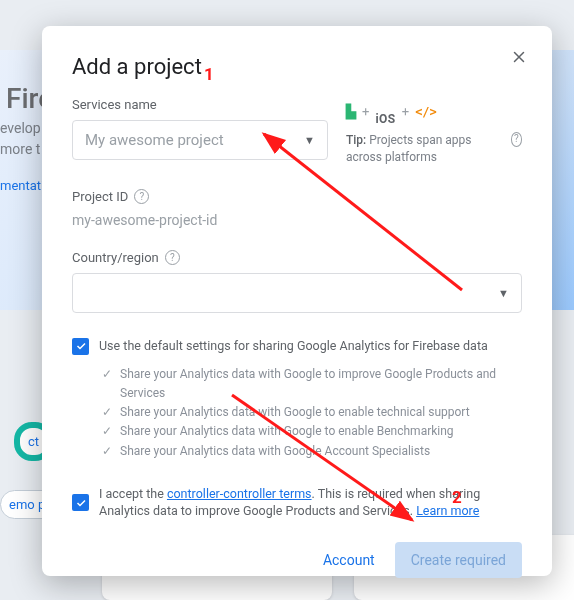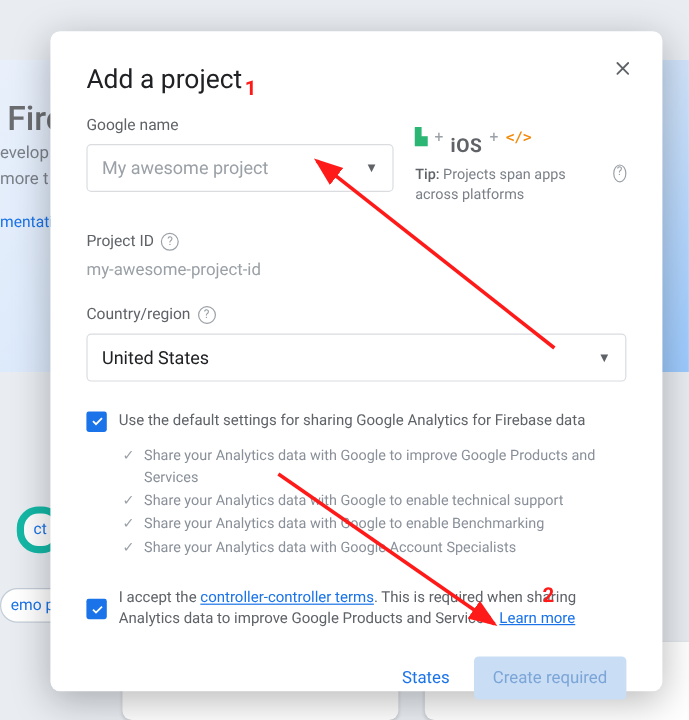--- a/index.html
+++ b/index.html
@@ -22,21 +22,21 @@
   .col-left { flex:1; }
   .col-right { width:176px; font-size:12px; color:#7b8088; }
   .label { font-size:13px; color:#5f6368; margin-bottom:8px; display:flex; align-items:center; gap:6px;}
   .help { width:15px; height:15px; border:1.2px solid #9aa0a6; border-radius:50%; font-size:10px; color:#9aa0a6; display:inline-flex; align-items:center; justify-content:center; }
   .input { position:relative; border:1px solid #dadce0; border-radius:4px; height:40px; display:flex; align-items:center; padding:0 12px; color:#9aa0a6; font-size:15px; }
   .input .caret { position:absolute; right:12px; top:50%; transform:translateY(-50%); color:#5f6368; font-size:11px;}
   .static-val { font-size:14px; color:#9aa0a6; margin-top:6px; }
   .section { margin-top:22px; }
   .platform-icons { display:flex; align-items:center; gap:6px; font-size:13px; margin-bottom:6px;}
   .pi-a { color:#2bb673; font-weight:700; }
-  .pi-b { color:#5f6368; font-weight:700; letter-spacing:.5px; font-size:16px;margin-top:15px;}
+  .pi-b { color:#5f6368; font-weight:700; letter-spacing:.5px; font-size:12px;margin-top:15px;}
   .pi-c { color:#f28b0c; font-family:monospace; font-size:12px; font-weight:700;}
   .plus { color:#9aa0a6; }
   .tip { font-size:12px; color:#7b8088; line-height:1.45; display:flex; align-items:flex-start; gap:5px; }
   .tip b { color:#5f6368; font-weight:500; }
   .chk-row { display:flex; align-items:center; gap:10px; margin-top:24px; }
   .chk { width:17px; height:17px; border-radius:2px; background:#1a73e8; display:flex; align-items:center; justify-content:center; flex-shrink:0; margin-top:1px;}
   .chk svg { width:12px; height:12px; }
   .chk-text { font-size:12.5px; color:#5f6368; line-height:1.4; }
   .bullets { margin:10px 0 0 30px; }
   .bullet { display:flex; gap:8px; font-size:12px; color:#8a9099; line-height:1.6; }
@@ -73,21 +73,21 @@
 <div class="modal">
   <div class="close">
     <svg viewBox="0 0 24 24" width="18" height="18">
         <path d="M6 6l12 12M18 6L6 18" stroke="#5f6368" stroke-width="2" stroke-linecap="round"></path>
       </svg>
   </div>
   <div class="title">Add a project</div>
 
   <div class="row1">
     <div class="col-left">
-      <div class="label">Google name</div>
+      <div class="label">Services name</div>
       <div class="input">
         <span>My awesome project</span>
         <span class="caret">▼</span>
       </div>
     </div>
     <div class="col-right">
       <div class="platform-icons">
         <span class="pi-a">▙</span>
         <span class="plus">+</span>
         <span class="pi-b">iOS</span>
@@ -108,21 +108,20 @@
     </div>
     <div class="static-val">my-awesome-project-id</div>
   </div>
 
   <div class="section">
     <div class="label">
       <span>Country/region</span>
       <span class="help">?</span>
     </div>
     <div class="input" style="color:#202124;">
-      <span>United States</span>
       <span class="caret">▼</span>
     </div>
   </div>
 
   <div class="chk-row">
     <div class="chk">
       <svg viewBox="0 0 24 24">
           <path d="M5 12l5 5L20 7" fill="none" stroke="#fff" stroke-width="3"></path>
         </svg>
     </div>
@@ -153,21 +152,21 @@
       <svg viewBox="0 0 24 24">
           <path d="M5 12l5 5L20 7" fill="none" stroke="#fff" stroke-width="3"></path>
         </svg>
     </div>
     <div class="chk-text">
       <span>I accept the </span><span class="linkish">controller-controller terms</span><span>. This is required when sharing Analytics data to improve Google Products and Services. </span><span class="linkish">Learn more</span>
     </div>
   </div>
 
   <div class="actions">
-    <div class="btn btn-flat">States</div>
+    <div class="btn btn-flat">Account</div>
     <div class="btn btn-primary">Create required</div>
   </div>
 </div>
 
 <div class="ann-num" style="left:204px; top:64px;">1</div>
 <div class="ann-num" style="left:452px; top:487px;">2</div>
 <svg class="arrow" style="left:0; top:0;" width="574" height="600">
   <defs>
     <marker id="ah" markerWidth="10" markerHeight="10" refX="7" refY="3" orient="auto">
       <path d="M0,0 L8,3 L0,6 Z" fill="#ff1a1a"></path>

